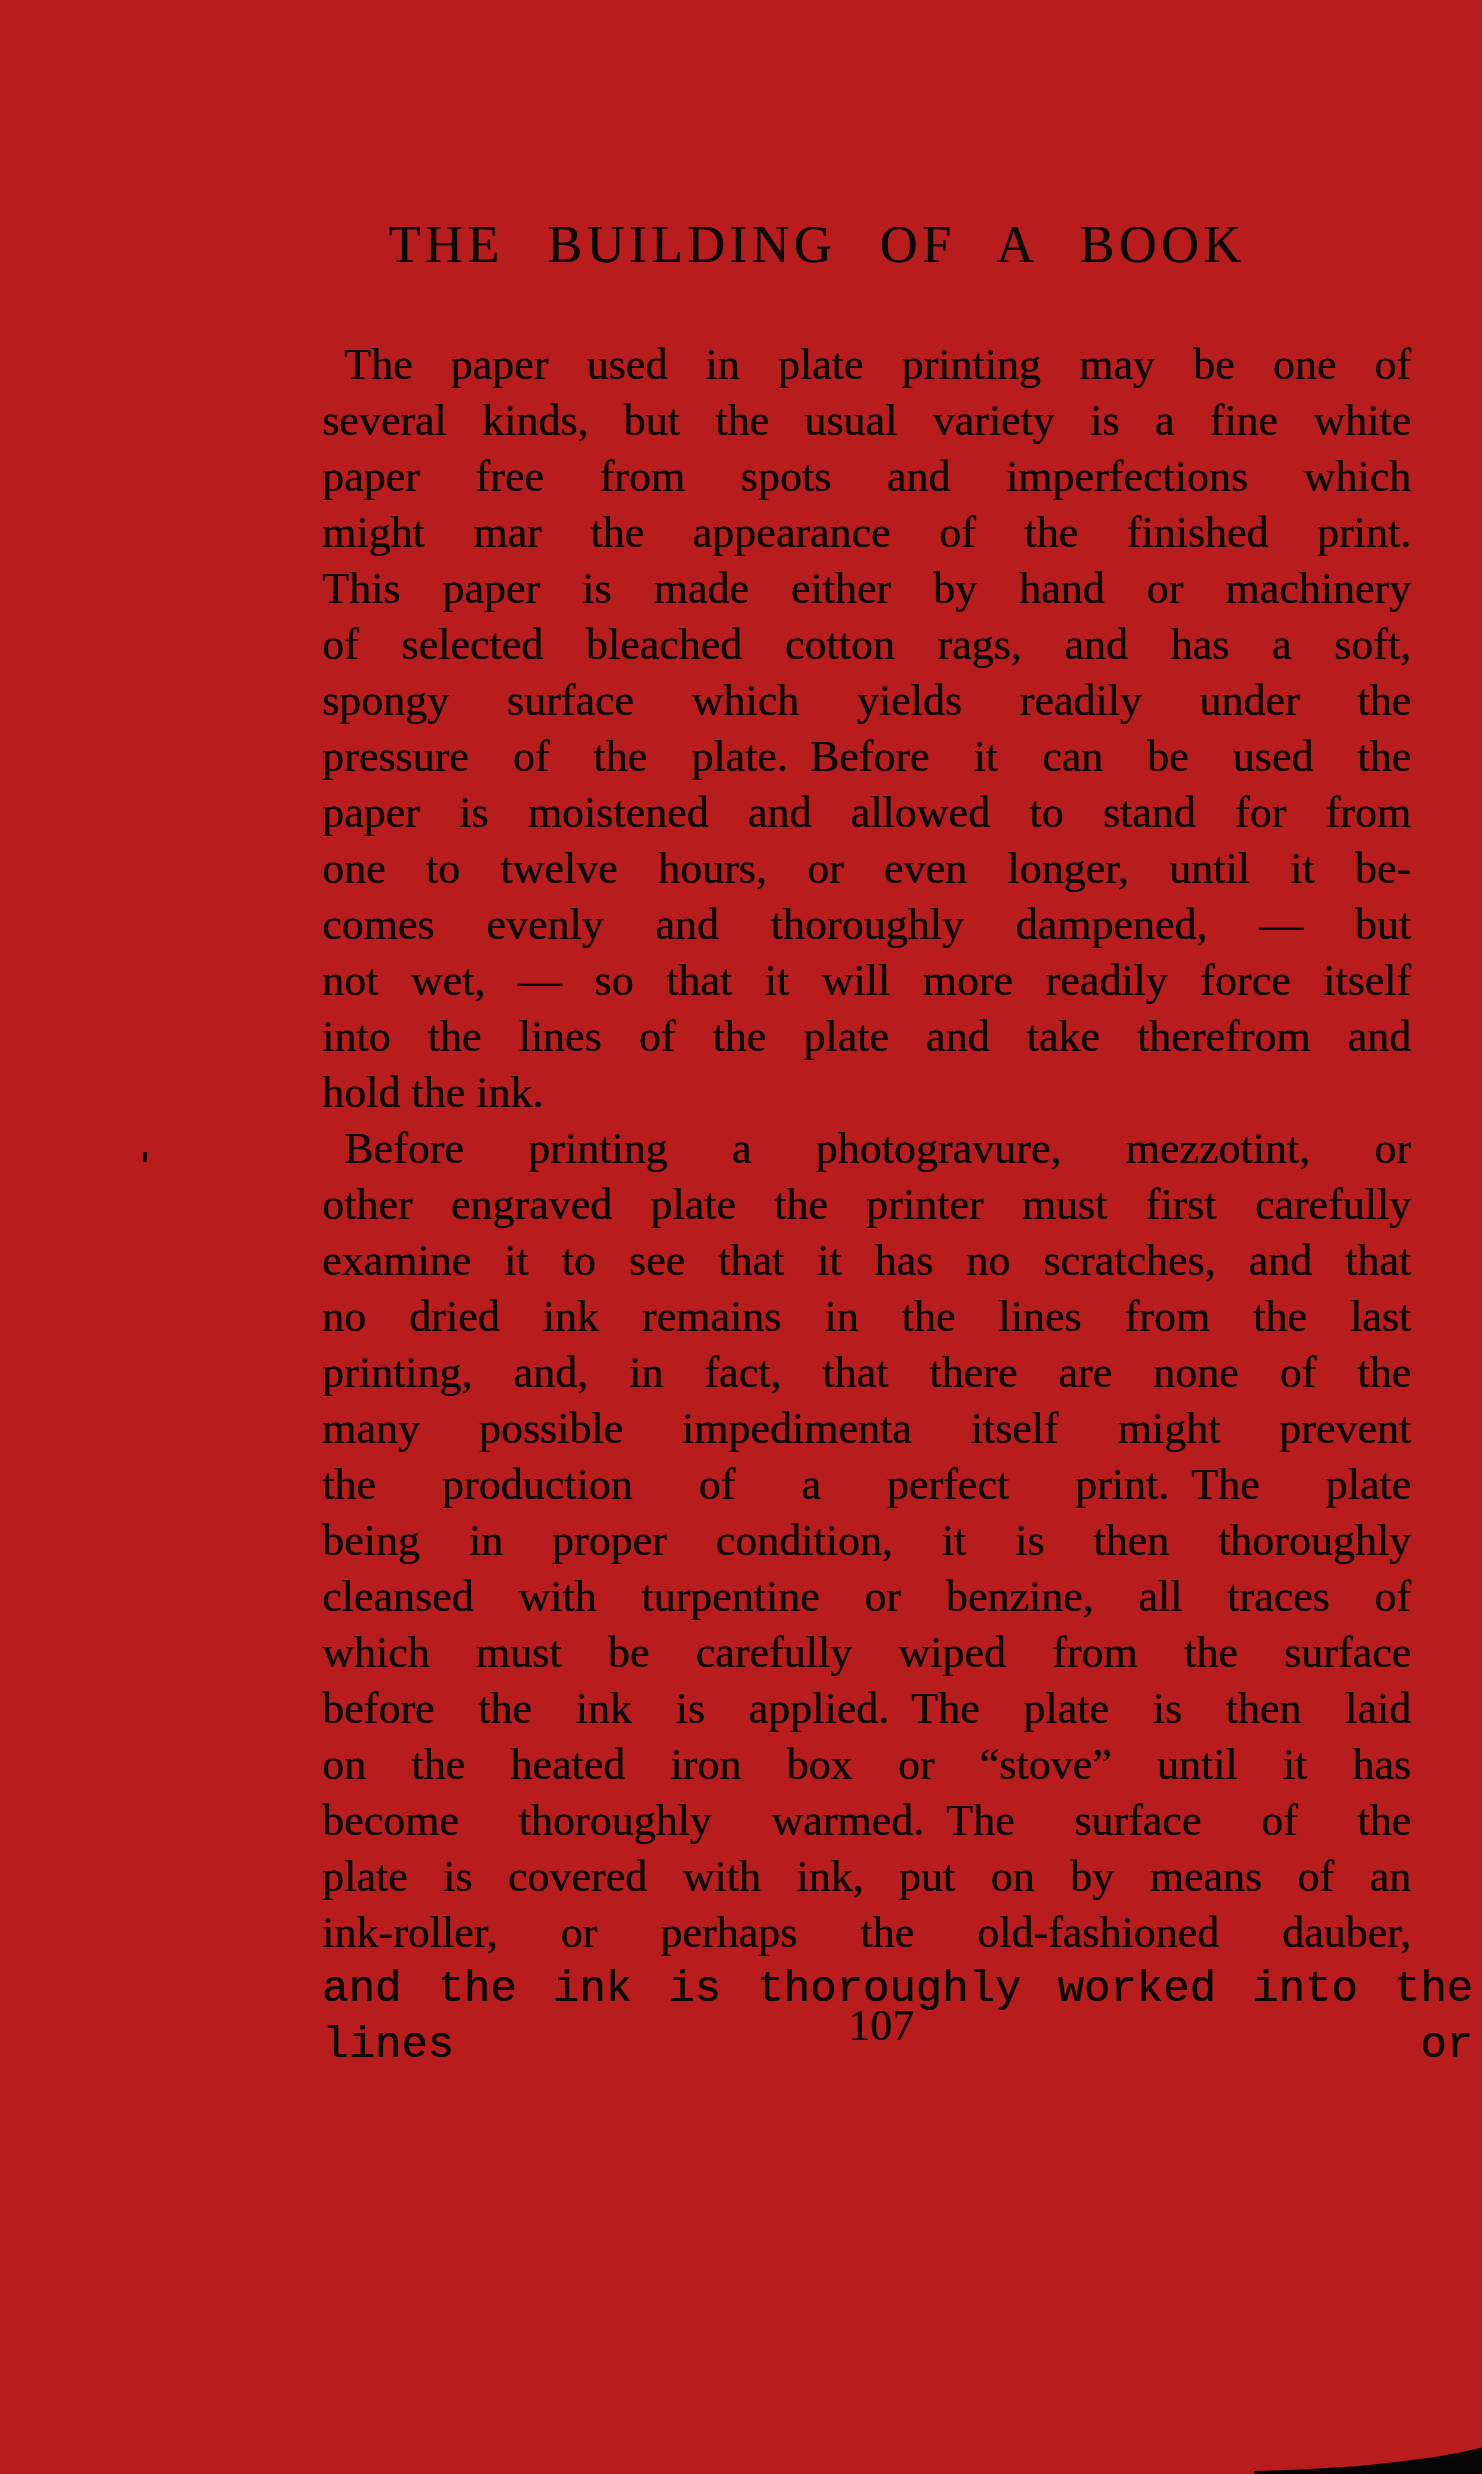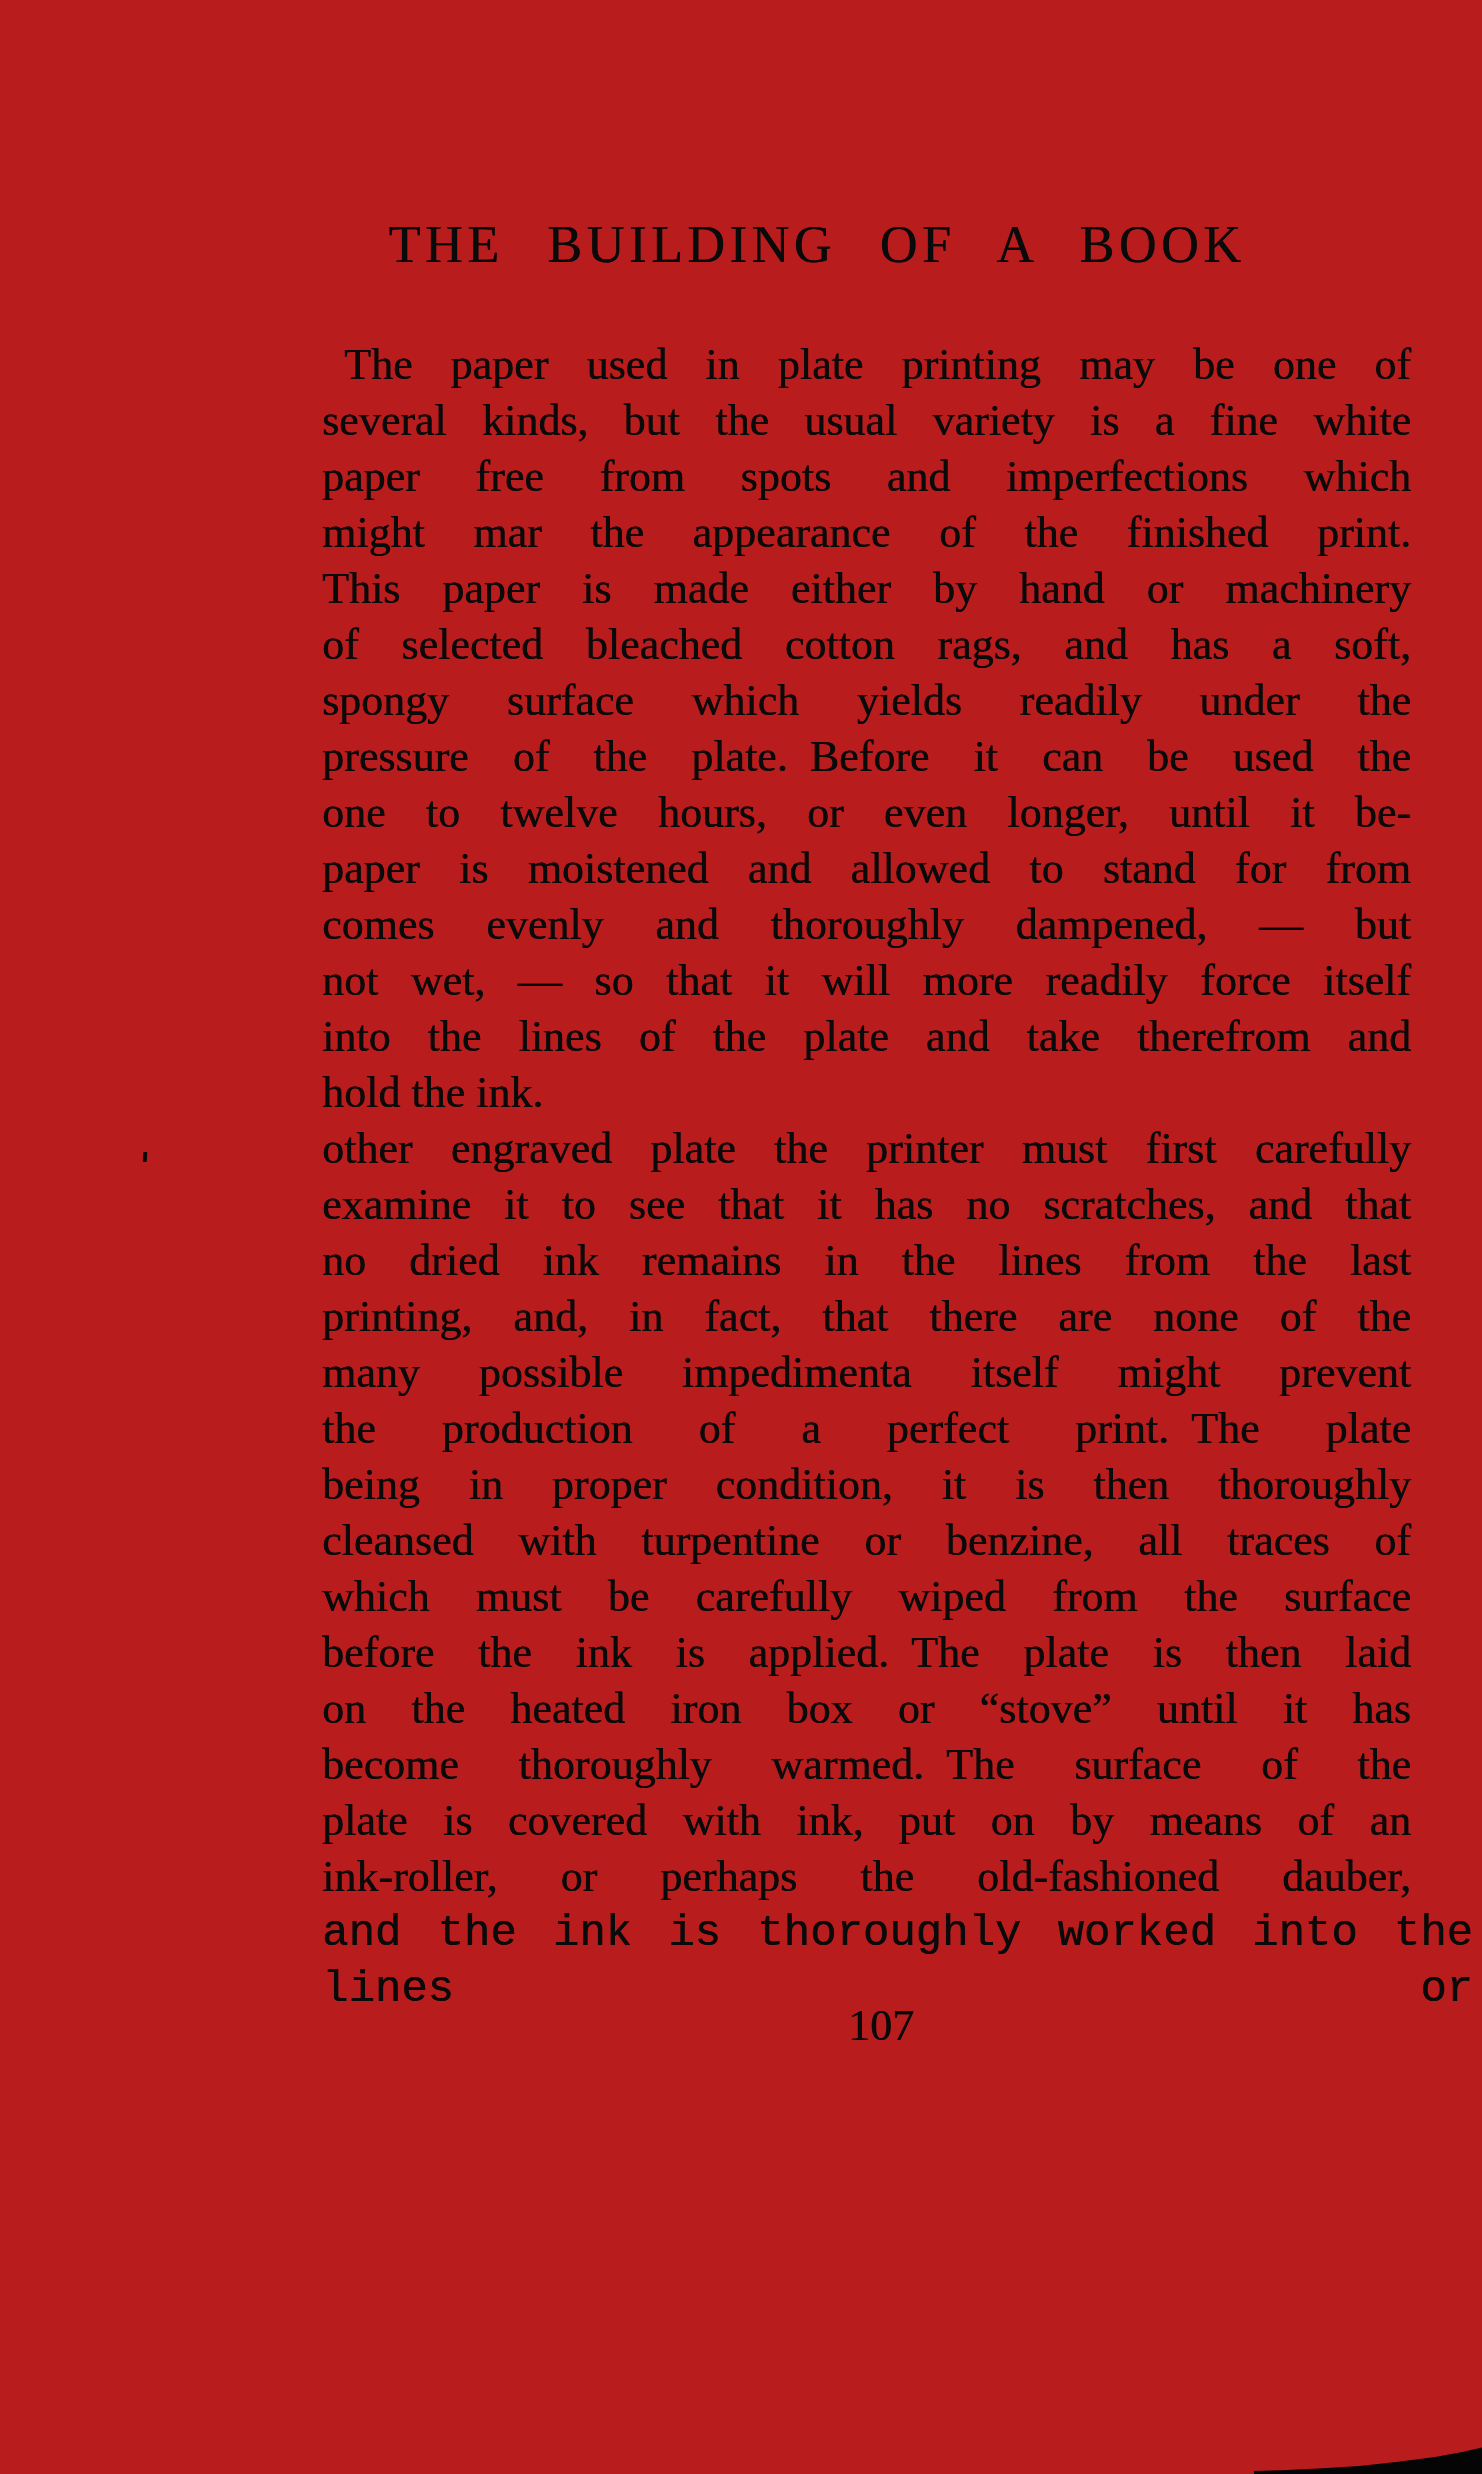--- a/index.html
+++ b/index.html
@@ -96,26 +96,27 @@
 
   <div class="text-block" id="text-block">
       <div class="line indent">The paper used in plate printing may be one of</div>
       <div class="line">several kinds, but the usual variety is a fine white</div>
       <div class="line">paper free from spots and imperfections which</div>
       <div class="line">might mar the appearance of the finished print.</div>
       <div class="line">This paper is made either by hand or machinery</div>
       <div class="line">of selected bleached cotton rags, and has a soft,</div>
       <div class="line">spongy surface which yields readily under the</div>
       <div class="line">pressure of the plate. Before it can be used the</div>
+      <div class="line">paper is moistened and allowed to stand for from</div>
       <div class="line">one to twelve hours, or even longer, until it be-</div>
-      <div class="line">paper is moistened and allowed to stand for from</div>
       <div class="line">comes evenly and thoroughly dampened, — but</div>
       <div class="line">not wet, — so that it will more readily force itself</div>
       <div class="line">into the lines of the plate and take therefrom and</div>
       <div class="line nojust">hold the ink.</div>
+      <div class="line indent">Before printing a photogravure, mezzotint, or</div>
       <div class="line">other engraved plate the printer must first carefully</div>
       <div class="line">examine it to see that it has no scratches, and that</div>
       <div class="line">no dried ink remains in the lines from the last</div>
       <div class="line">printing, and, in fact, that there are none of the</div>
       <div class="line">many possible impedimenta itself might prevent</div>
       <div class="line">the production of a perfect print. The plate</div>
       <div class="line">being in proper condition, it is then thoroughly</div>
       <div class="line">cleansed with turpentine or benzine, all traces of</div>
       <div class="line">which must be carefully wiped from the surface</div>
       <div class="line">before the ink is applied. The plate is then laid</div>

